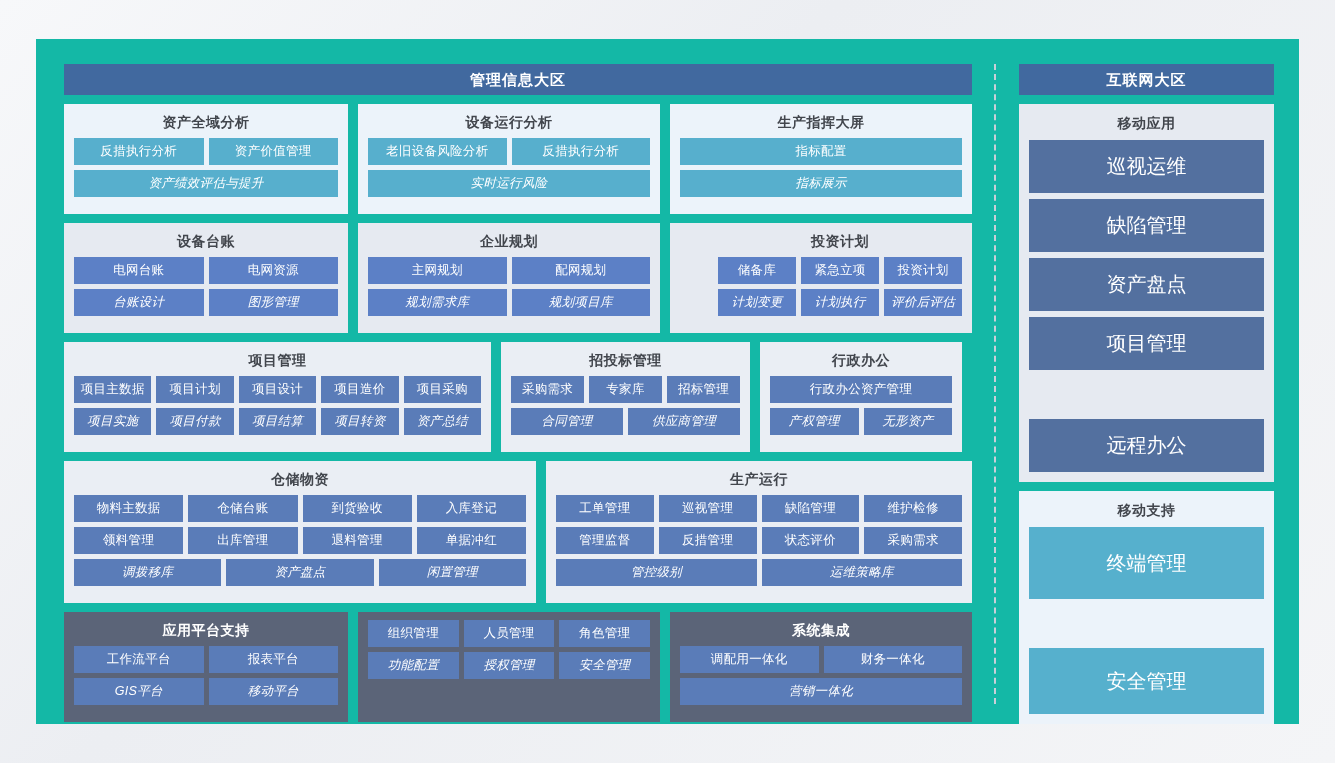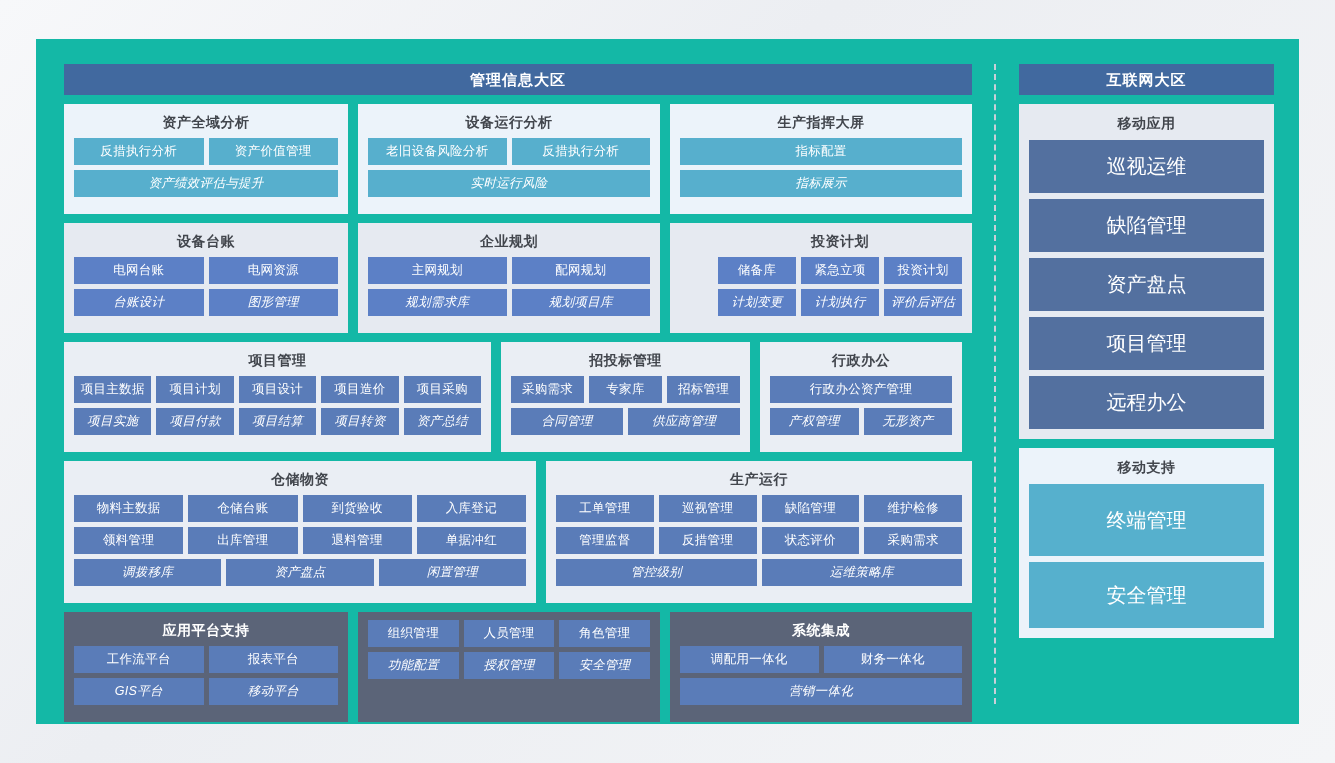--- a/index.html
+++ b/index.html
@@ -123,21 +123,21 @@
   .rcard .card-title { margin-bottom: 7px; }
   .rtile {
     color: #ffffff;
     font-size: 20px;
     text-align: center;
     display: flex;
     align-items: center;
     justify-content: center;
     margin-bottom: 6px;
   }
-  .rtile:last-child { margin-bottom: 0; }
+  .rtile:last-child { margin-bottom: 0; margin-top: 43px; }
   .rtile.blue { background: #53709f; }
   .rtile.teal { background: #56b0cd; }
 
   .sp-9 { height: 9px; }
 </style>
 </head>
 <body>
 
 <div class="page">
 

